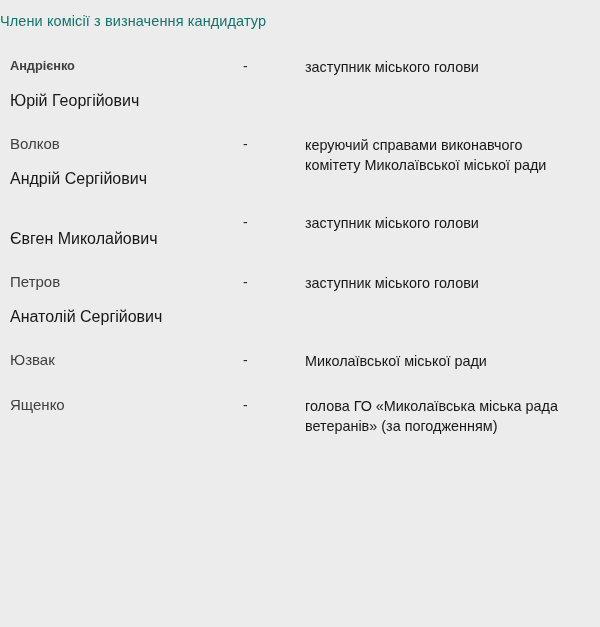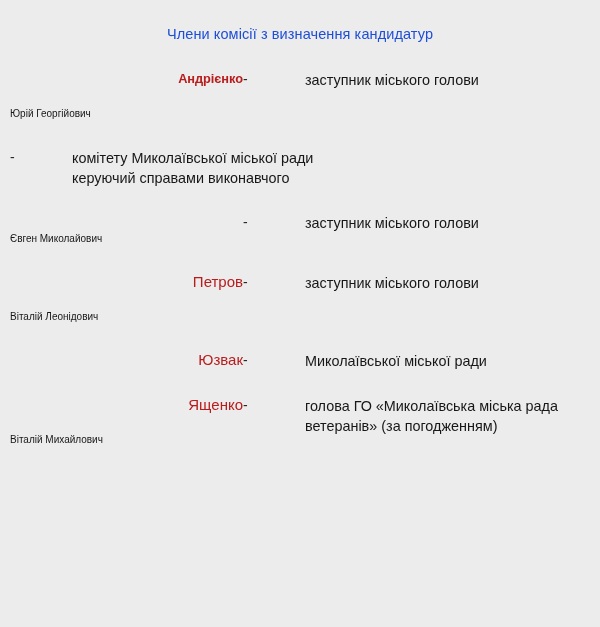--- a/index.html
+++ b/index.html
@@ -18,26 +18,25 @@
 
   .page {
     position: relative;
     width: 600px;
     height: 627px;
     box-sizing: border-box;
     padding: 0;
   }
 
   .doc-title {
-    text-align: center;
     font-size: 14.5px;
     font-weight: 400;
-    color: #1d4ed8;
+    color: #0f766e;
     letter-spacing: 0.1px;
-    padding-top: 25px;
+    padding-top: 12px;
     line-height: 18px;
   }
 
   .members-list {
     margin-top: 27px;
     padding-left: 10px;
     padding-right: 8px;
   }
 
   .member-row {
@@ -48,33 +47,32 @@
 
   .name-cell {
     width: 233px;
     flex: 0 0 233px;
     box-sizing: border-box;
   }
 
   .surname {
     font-size: 15px;
     line-height: 18px;
-    color: #b91c1c;
+    color: #404040;
     white-space: nowrap;
-    text-align: right;
   }
   .surname.small {
     font-size: 12.8px;
     font-weight: 600;
     line-height: 18px;
     letter-spacing: -0.05px;
   }
 
   .givenname {
-    font-size: 10px;
+    font-size: 16px;
     line-height: 18px;
     color: #171717;
     margin-top: 17px;
     white-space: nowrap;
   }
 
   .dash-cell {
     width: 22px;
     flex: 0 0 22px;
     font-size: 14px;
@@ -110,62 +108,65 @@
         <div class="surname small">Андрієнко</div>
         <div class="givenname">Юрій Георгійович</div>
       </div>
       <div class="dash-cell">-</div>
       <div class="role-cell">
         <div class="role-line">заступник міського голови</div>
       </div>
     </div>
 
     <div class="member-row">
+      <div class="name-cell">
+        <div class="surname">Волков</div>
+        <div class="givenname">Андрій Сергійович</div>
+      </div>
       <div class="dash-cell">-</div>
       <div class="role-cell">
+        <div class="role-line">керуючий справами виконавчого</div>
         <div class="role-line">комітету Миколаївської міської ради</div>
-        <div class="role-line">керуючий справами виконавчого</div>
       </div>
     </div>
 
     <div class="member-row">
       <div class="name-cell">
         <div class="givenname">Євген Миколайович</div>
       </div>
       <div class="dash-cell">-</div>
       <div class="role-cell">
         <div class="role-line">заступник міського голови</div>
       </div>
     </div>
 
     <div class="member-row">
       <div class="name-cell">
         <div class="surname">Петров</div>
-        <div class="givenname">Віталій Леонідович</div>
+        <div class="givenname">Анатолій Сергійович</div>
       </div>
       <div class="dash-cell">-</div>
       <div class="role-cell">
         <div class="role-line">заступник міського голови</div>
       </div>
     </div>
 
     <div class="member-row">
       <div class="name-cell">
         <div class="surname">Юзвак</div>
       </div>
       <div class="dash-cell">-</div>
       <div class="role-cell">
         <div class="role-line">Миколаївської міської ради</div>
       </div>
     </div>
 
     <div class="member-row">
       <div class="name-cell">
         <div class="surname">Ященко</div>
-        <div class="givenname">Віталій Михайлович</div>
       </div>
       <div class="dash-cell">-</div>
       <div class="role-cell">
         <div class="role-line">голова ГО «Миколаївська міська рада</div>
         <div class="role-line">ветеранів» (за погодженням)</div>
       </div>
     </div>
 
   </div>
 </div>

